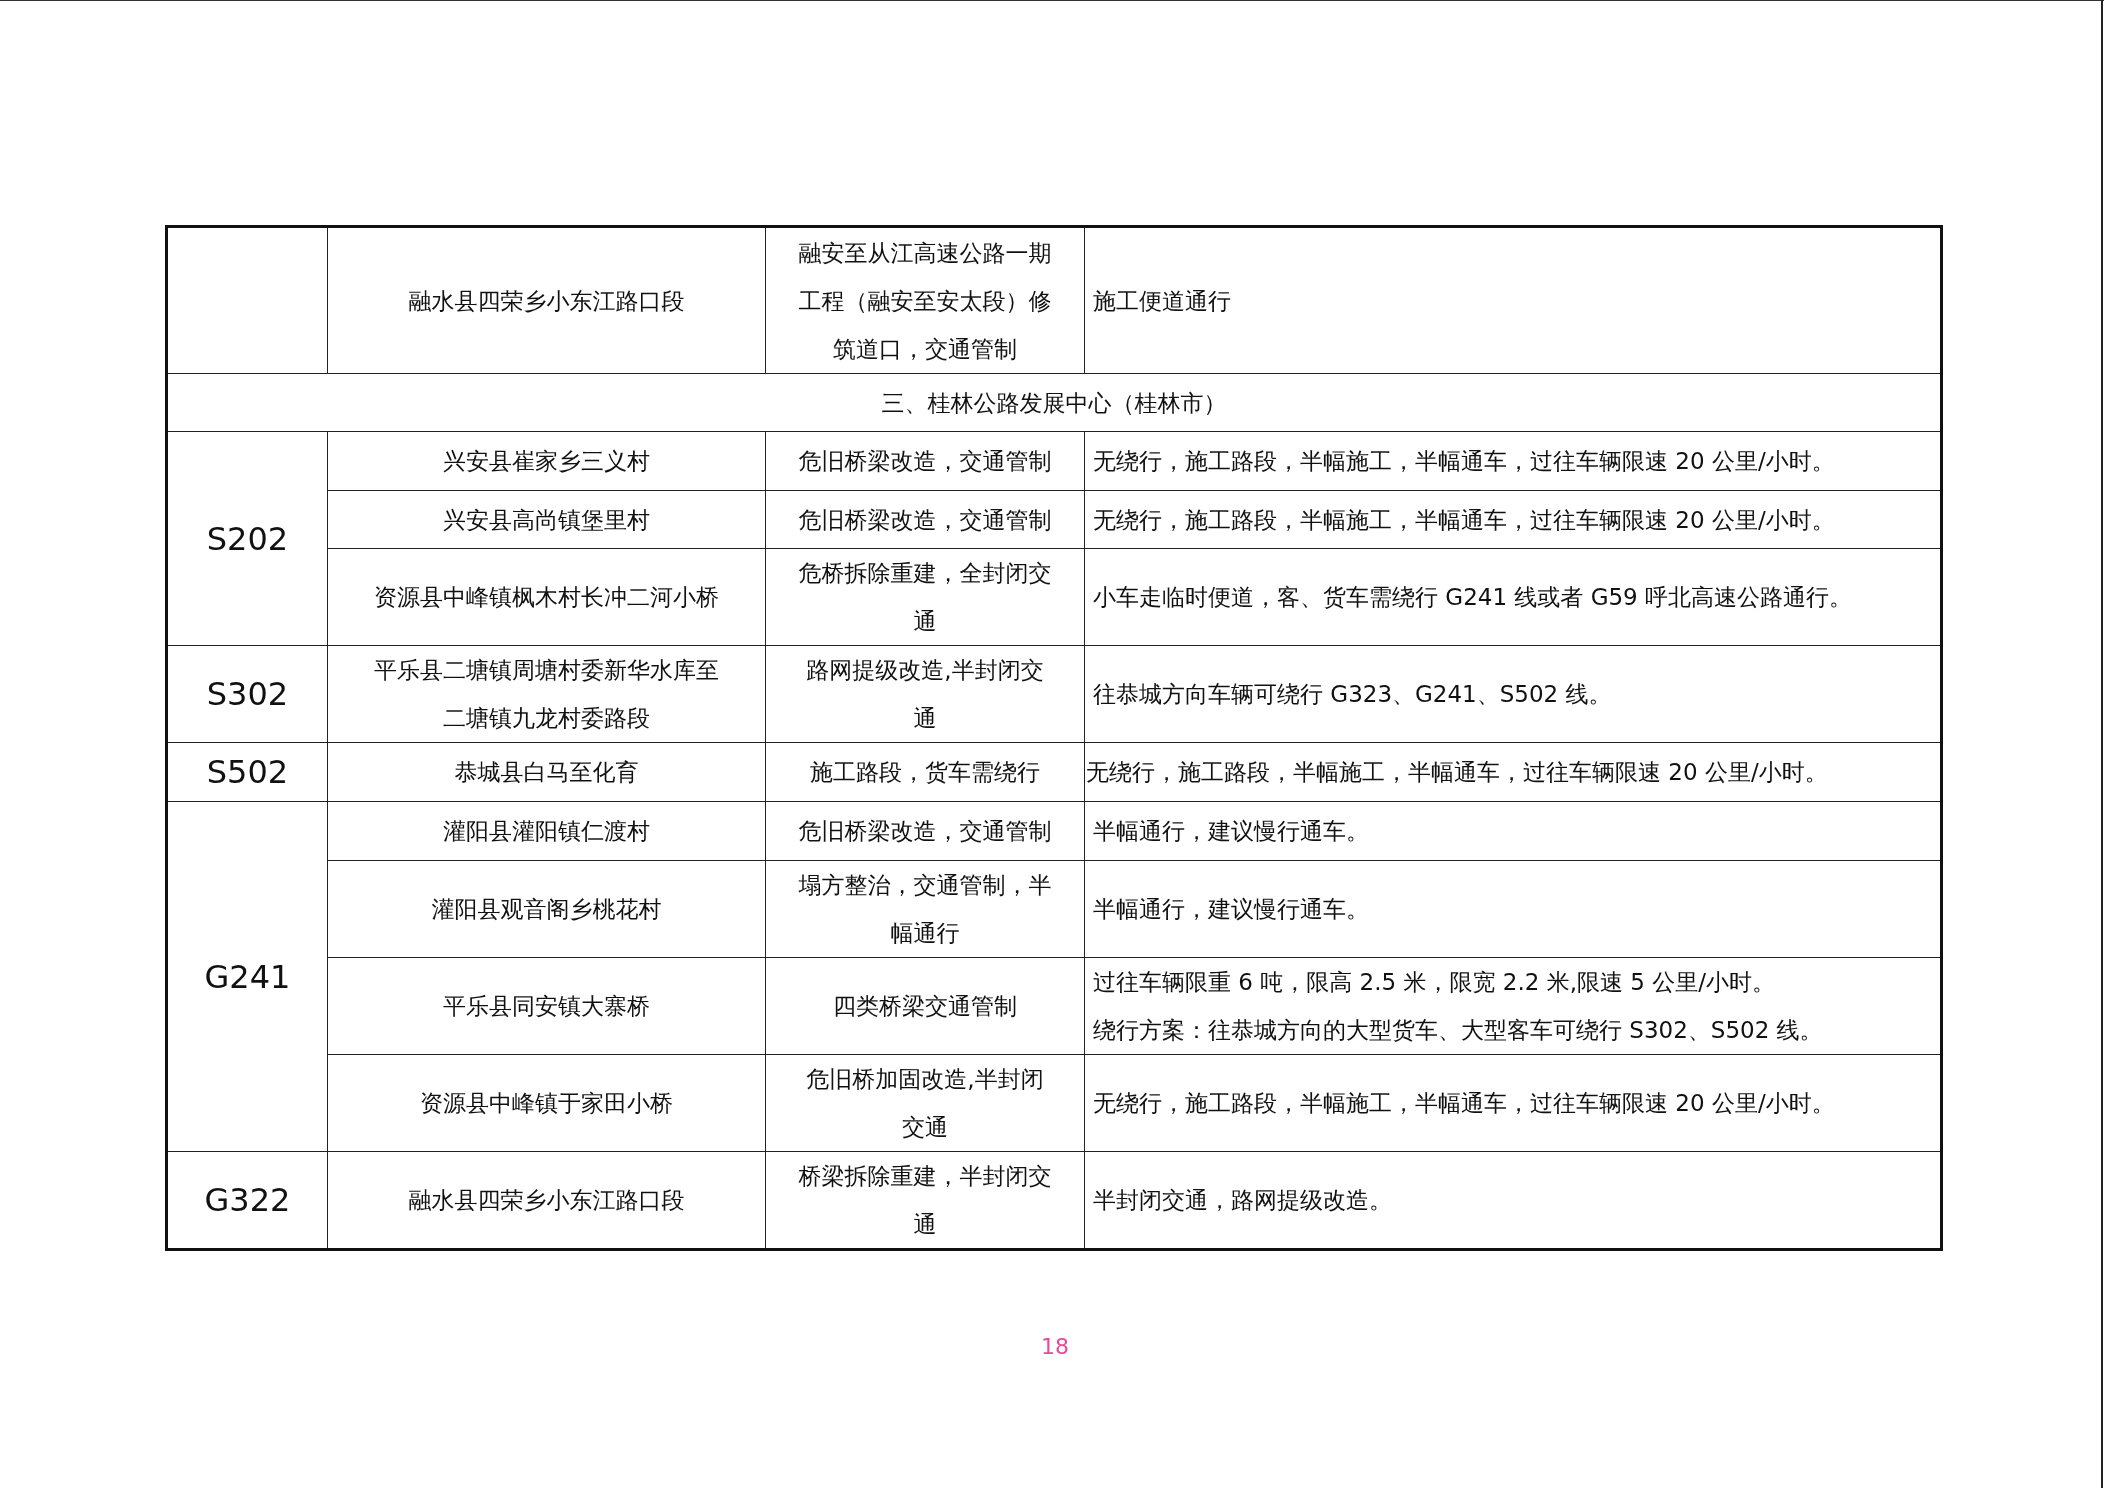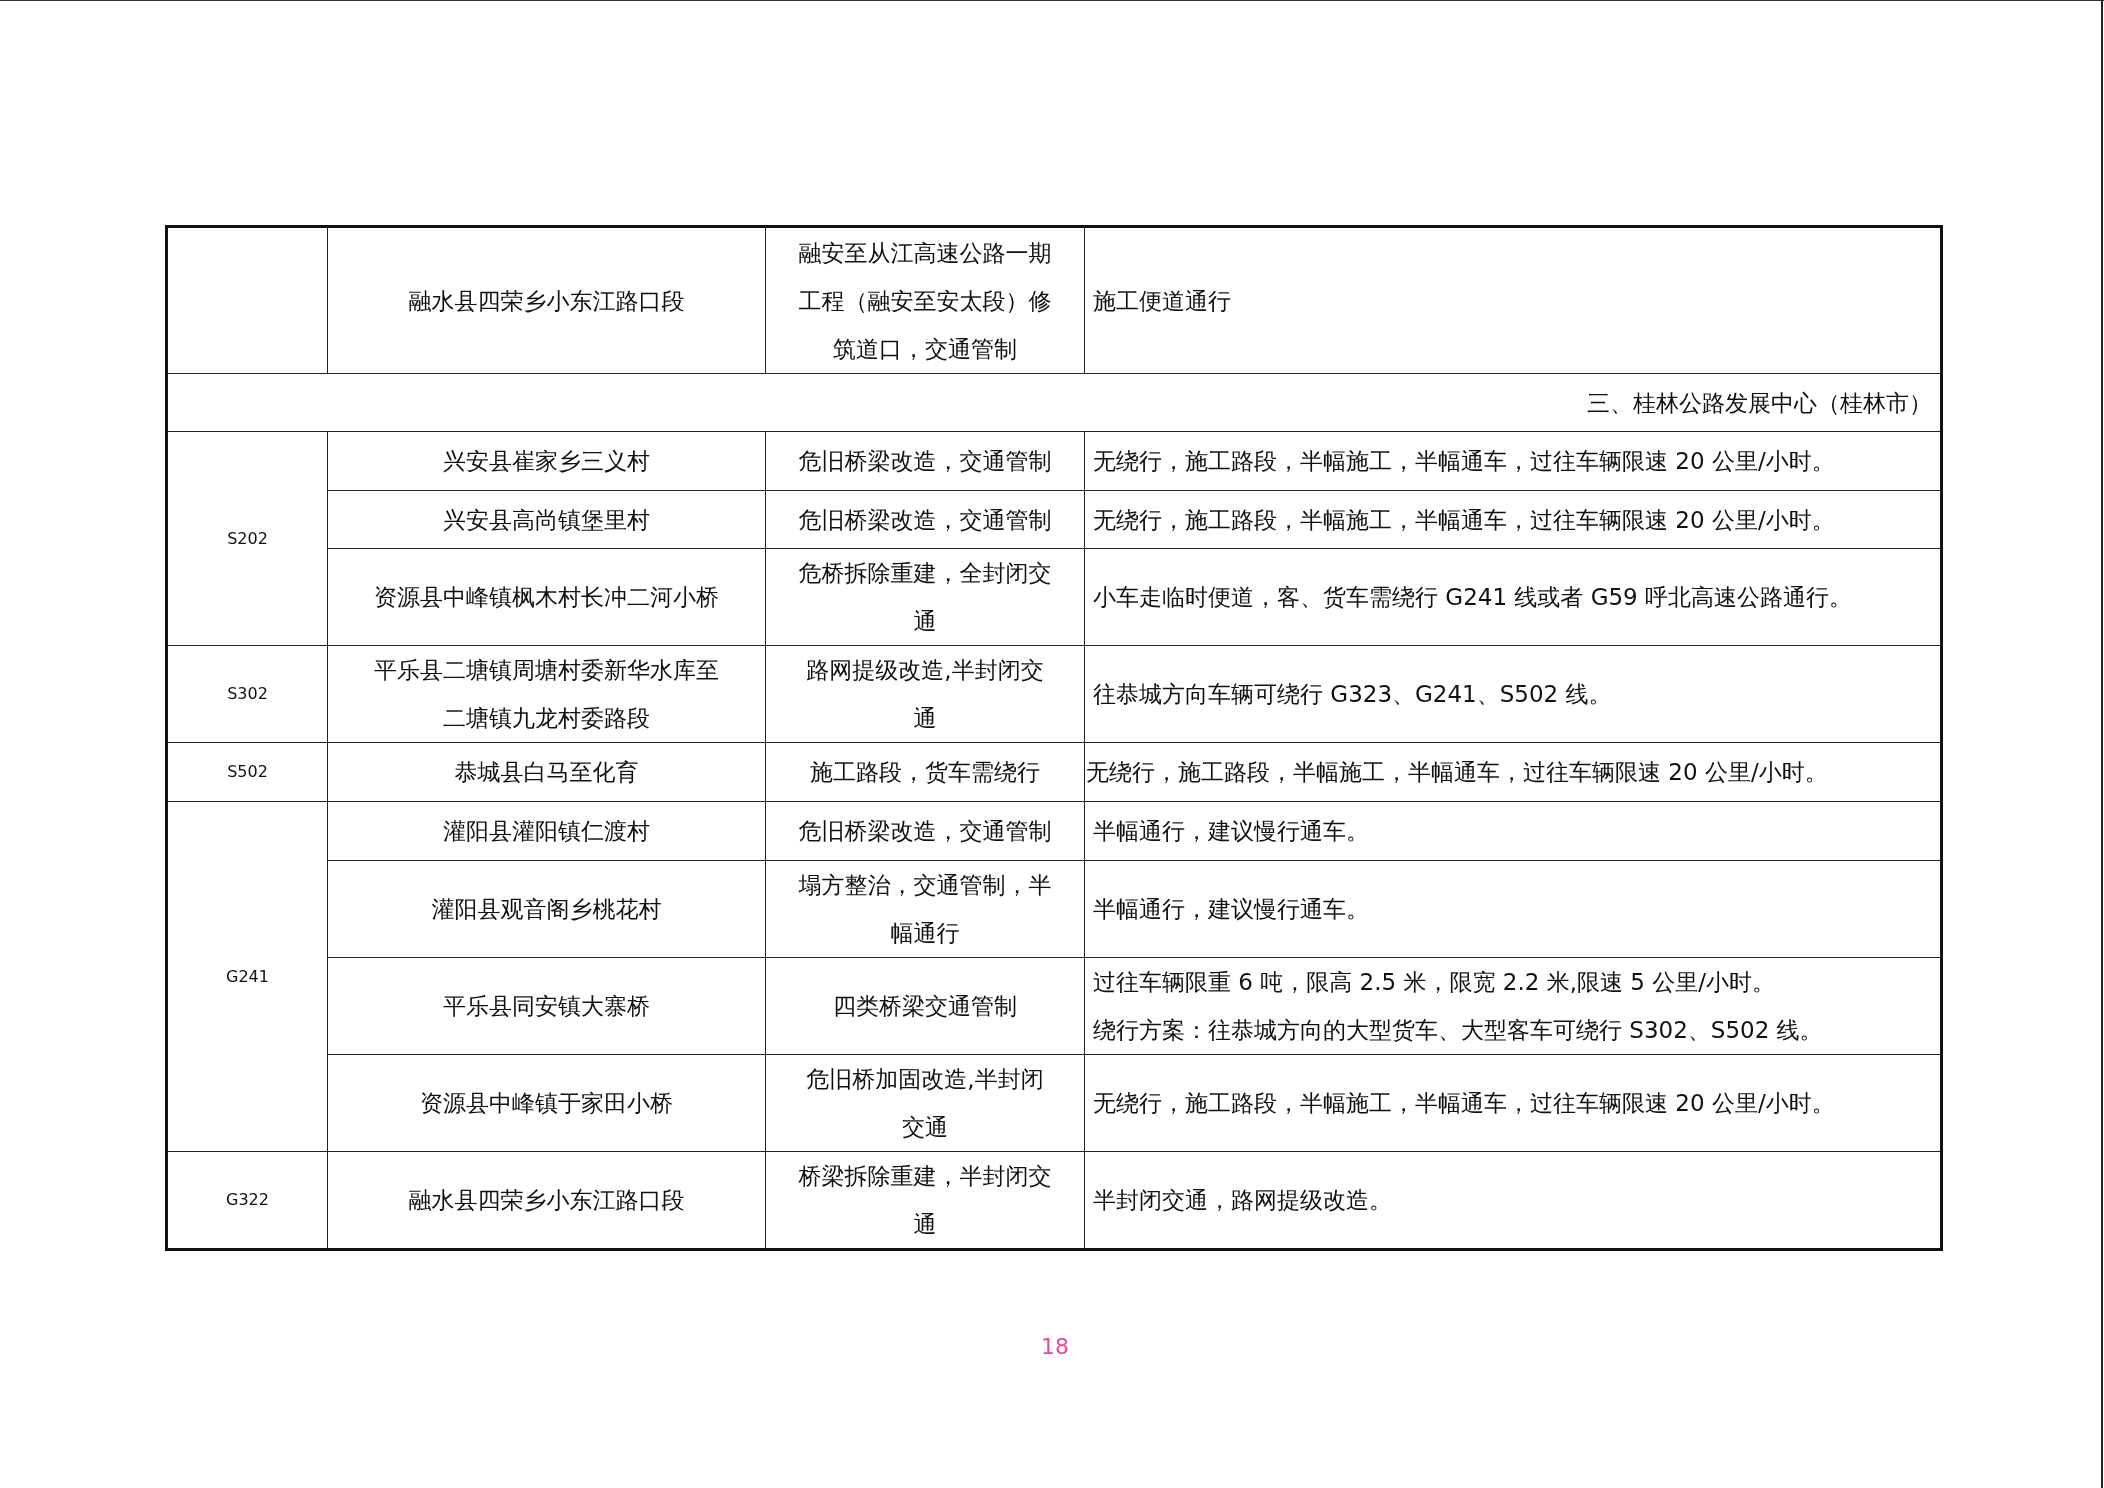--- a/index.html
+++ b/index.html
@@ -21,22 +21,22 @@
     line-height: 48px;
   }
   table.road-table td {
     border: 1.5px solid #222;
     padding: 0 8px;
     vertical-align: middle;
     box-sizing: border-box;
   }
   td.center { text-align: center; }
   td.left { text-align: left; padding-left: 10px; margin-top: 36px; }
-  td.section { text-align: right; padding-left: 10px; }
-  td.route { text-align: center; font-size: 16px; }
+  td.section { text-align: center; padding-left: 10px; }
+  td.route { text-align: center; font-size: 32px; }
   td.tight { padding-left: 2px; padding-right: 2px; white-space: nowrap; }
   .line { display: block; }
 
   .page-number {
     position: absolute; left: 1000px; width: 110px; top: 1334px;
     text-align: center; font-size: 22px; color: #ec4899;
   }
 </style>
 </head>
 <body>

